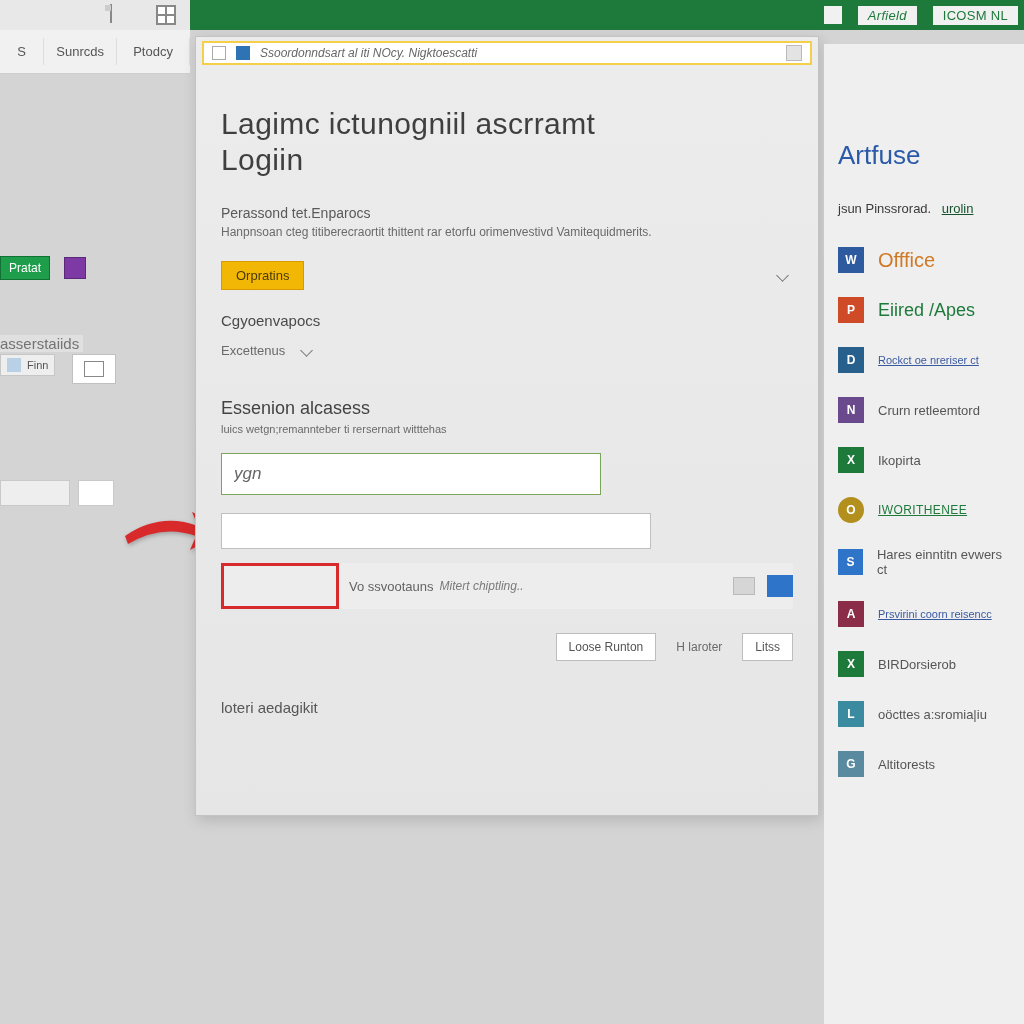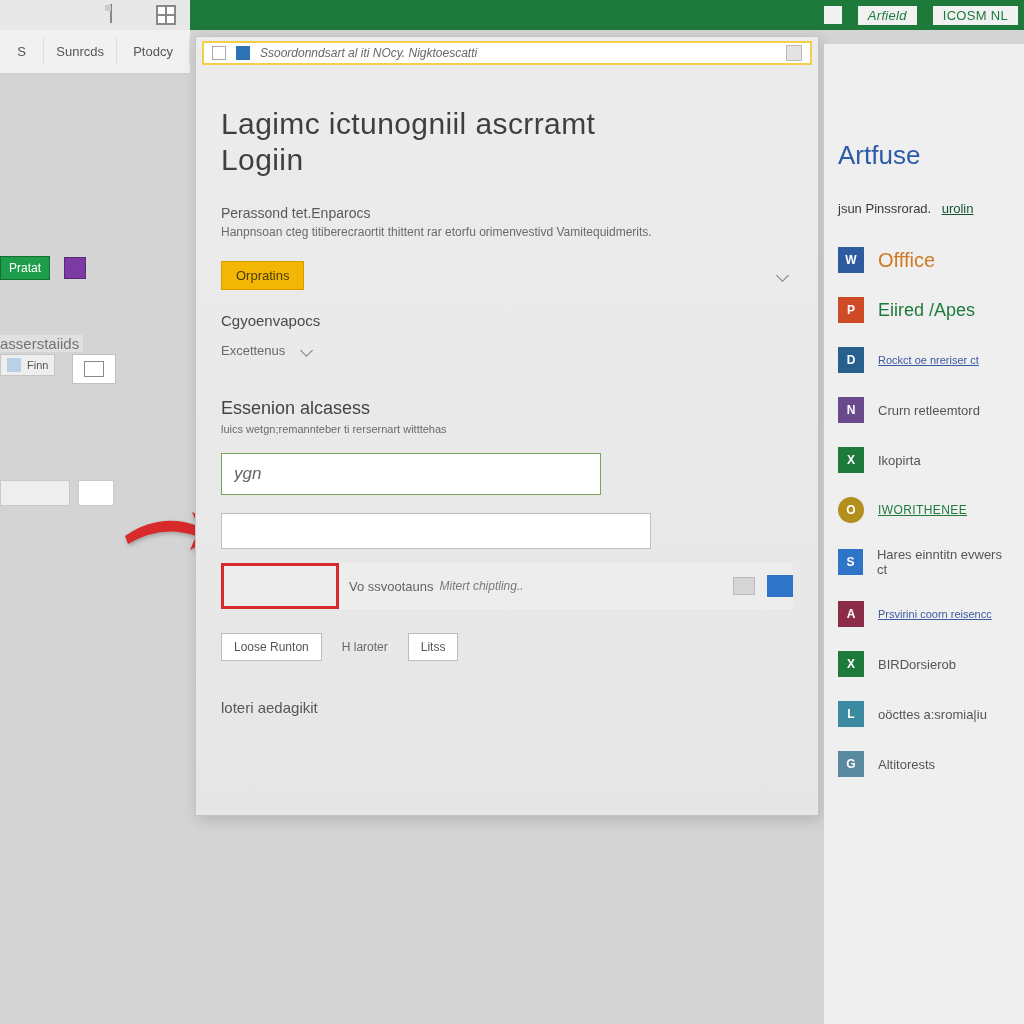--- a/index.html
+++ b/index.html
@@ -67,21 +67,21 @@
   .field.second input { width: 430px; height: 36px; border: 1px solid #bfbfbf; }
 
   .barrow { margin-top: 14px; display: flex; align-items: center; background: #ededed; height: 46px; }
   .barrow .redbox { width: 118px; height: 46px; border: 3px solid #d82a2a; }
   .barrow .lbl1 { margin-left: 10px; font-size: 13px; color: #636363; }
   .barrow .lbl2 { margin-left: 6px; font-size: 12px; color: #7a7a7a; font-style: italic; }
   .barrow .spacer { flex: 1; }
   .barrow .sq-gray { width: 22px; height: 18px; background: #d6d6d6; border: 1px solid #b9b9b9; margin-right: 12px; }
   .barrow .sq-blue { width: 26px; height: 22px; background: #2e74c9; }
 
-  .btns { margin-top: 24px; display: flex; align-items: center; gap: 20px; }
+  .btns { margin-top: 24px; display: flex; align-items: center; gap: 20px; justify-content: flex-end; }
   .btn { background: #fff; border: 1px solid #bdbdbd; padding: 6px 12px; font-size: 12px; color: #555; cursor: pointer; }
   .btn-label { font-size: 12px; color: #6a6a6a; }
 
   .foot { margin-top: 38px; font-size: 15px; color: #575757; }
 
   
   .rpanel { position: absolute; top: 44px; right: 0; width: 200px; bottom: 0; background: #efefef; padding: 96px 14px 0 14px; }
   .rtitle { font-size: 26px; color: #2a5aa8; font-weight: 400; font-family: "Segoe UI Light","Segoe UI",Arial,sans-serif; }
   .rline { margin-top: 28px; }
   .rline .a { font-size: 13px; color: #3a3a3a; }

